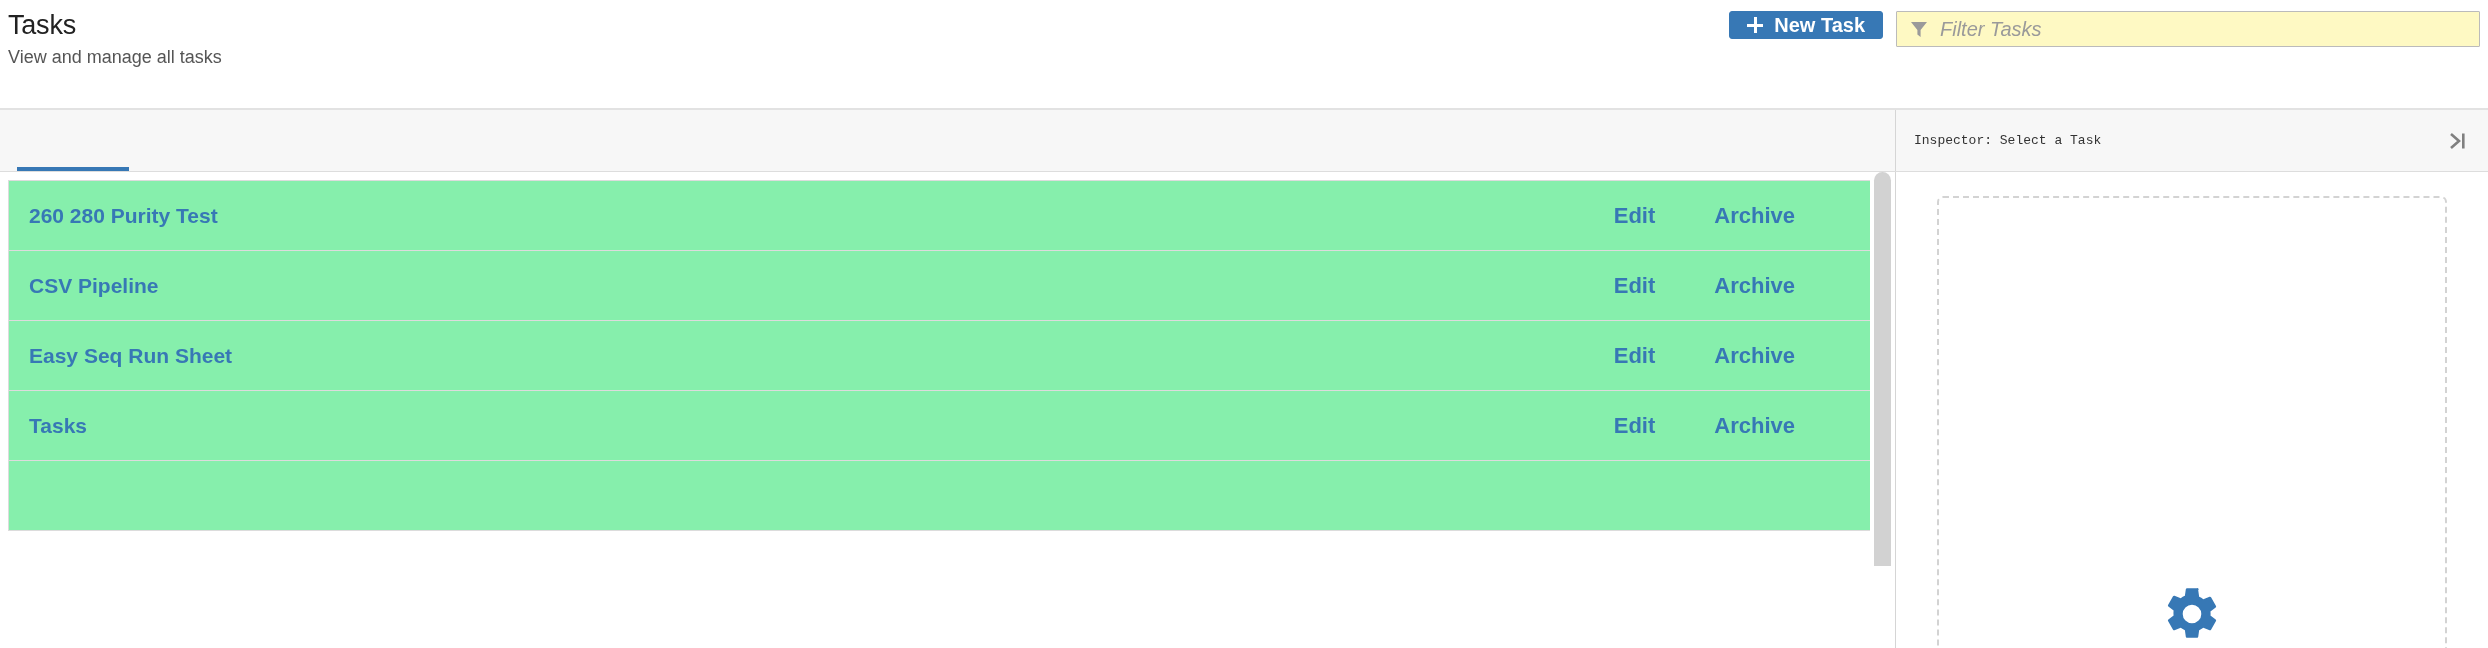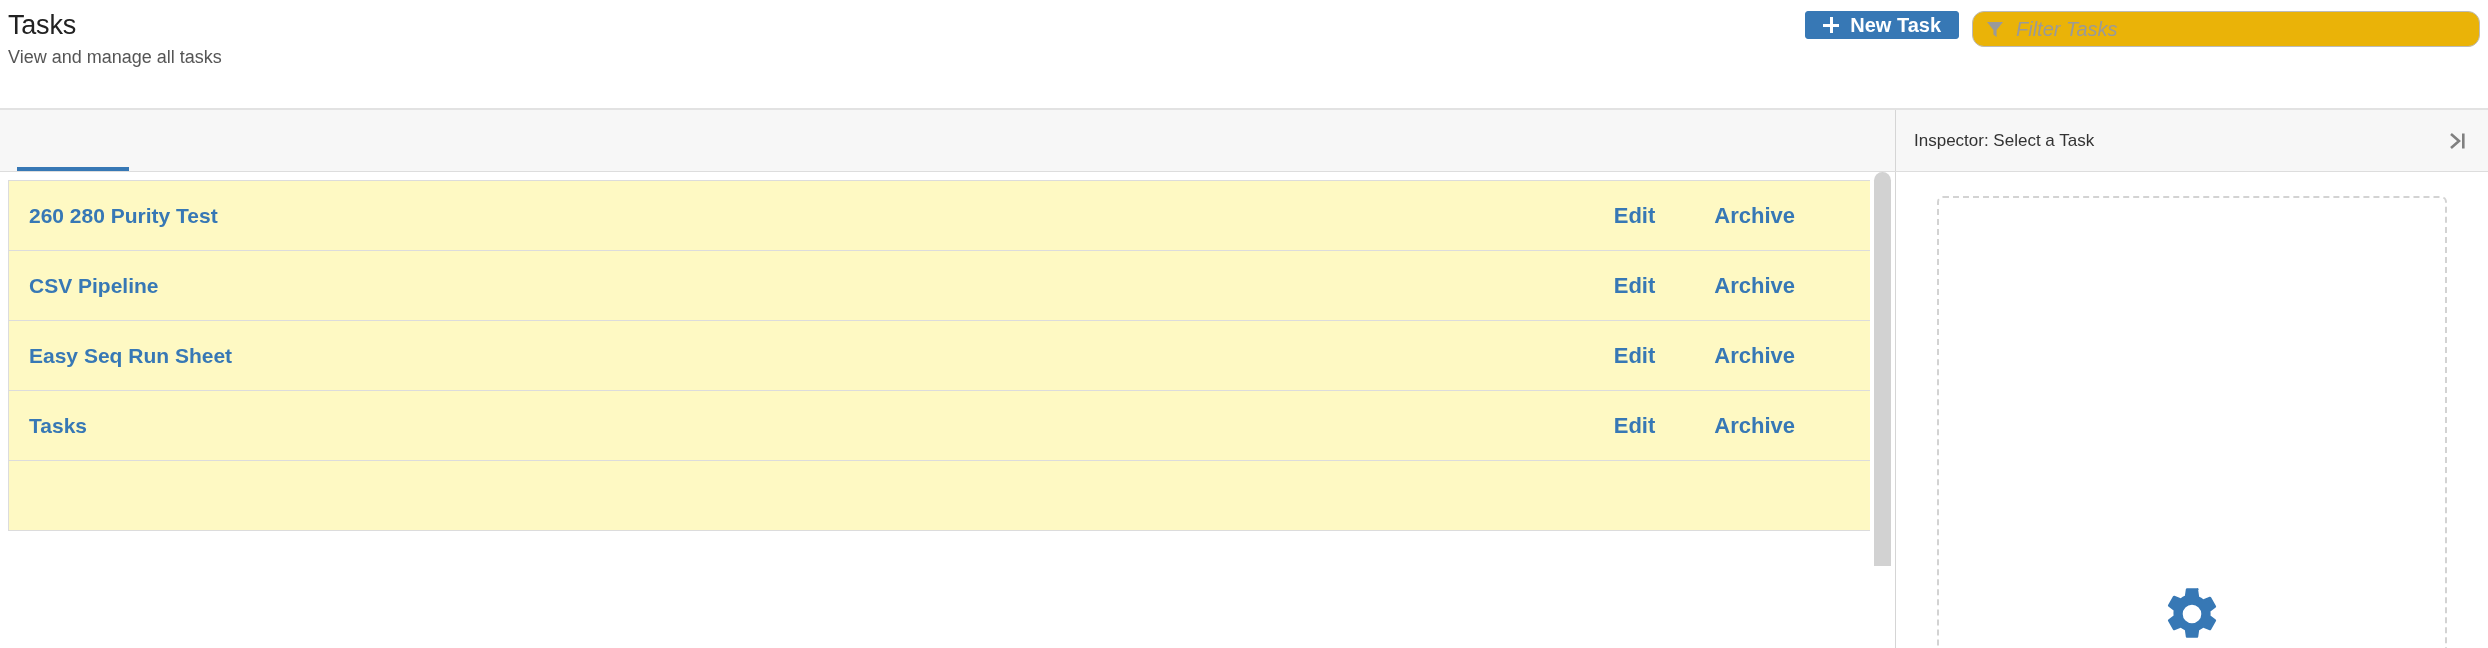--- a/index.html
+++ b/index.html
@@ -69,25 +69,25 @@
   .plus-icon::before, .plus-icon::after {
     content: "";
     position: absolute;
     background: #ffffff;
   }
   .plus-icon::before { left: 0; top: 7px; width: 16px; height: 3px; }
   .plus-icon::after  { top: 0; left: 7px; width: 3px; height: 16px; }
 
   .filter-wrap {
     position: relative;
-    width: 508px;
+    width: 584px;
     height: 36px;
-    background: #eab308;
+    background: #fef9c3;
     border: 1px solid #bbbbbb;
-    border-radius: 12px;
+    border-radius: 1px;
     display: flex;
     align-items: center;
   }
   .funnel-icon {
     flex: 0 0 auto;
     margin-left: 12px;
     margin-right: 11px;
     display: block;
   }
   .filter-input {
@@ -149,23 +149,24 @@
   .tasklist-icon { display: block; }
 
   .tab-right {
     flex: 1 1 auto;
     display: flex;
     align-items: center;
     justify-content: space-between;
     padding: 0 20px 0 18px;
   }
   .inspector-title {
-    font-size: 17px;
+    font-size: 13px;
     font-weight: 400;
     color: #333333;
+    font-family: Liberation Mono, monospace;
   }
   .collapse-icon {
     display: block;
     cursor: pointer;
   }
 
   
   .body-split {
     display: flex;
     height: 476px;
@@ -176,21 +177,21 @@
     flex: 0 0 1896px;
     background: #ffffff;
     border-right: 1px solid #d5d5d5;
     overflow: hidden;
   }
   .task-table {
     margin: 8px 8px 0 8px;
     width: 1871px;
     border: 1px solid #dcdcdc;
     border-bottom: none;
-    background: #fef9c3;
+    background: #86efac;
   }
   .task-row {
     display: flex;
     align-items: center;
     height: 70px;
     border-bottom: 1px solid #dcdcdc;
     padding: 0 32px 0 20px;
     cursor: pointer;
   }
   .task-name {

